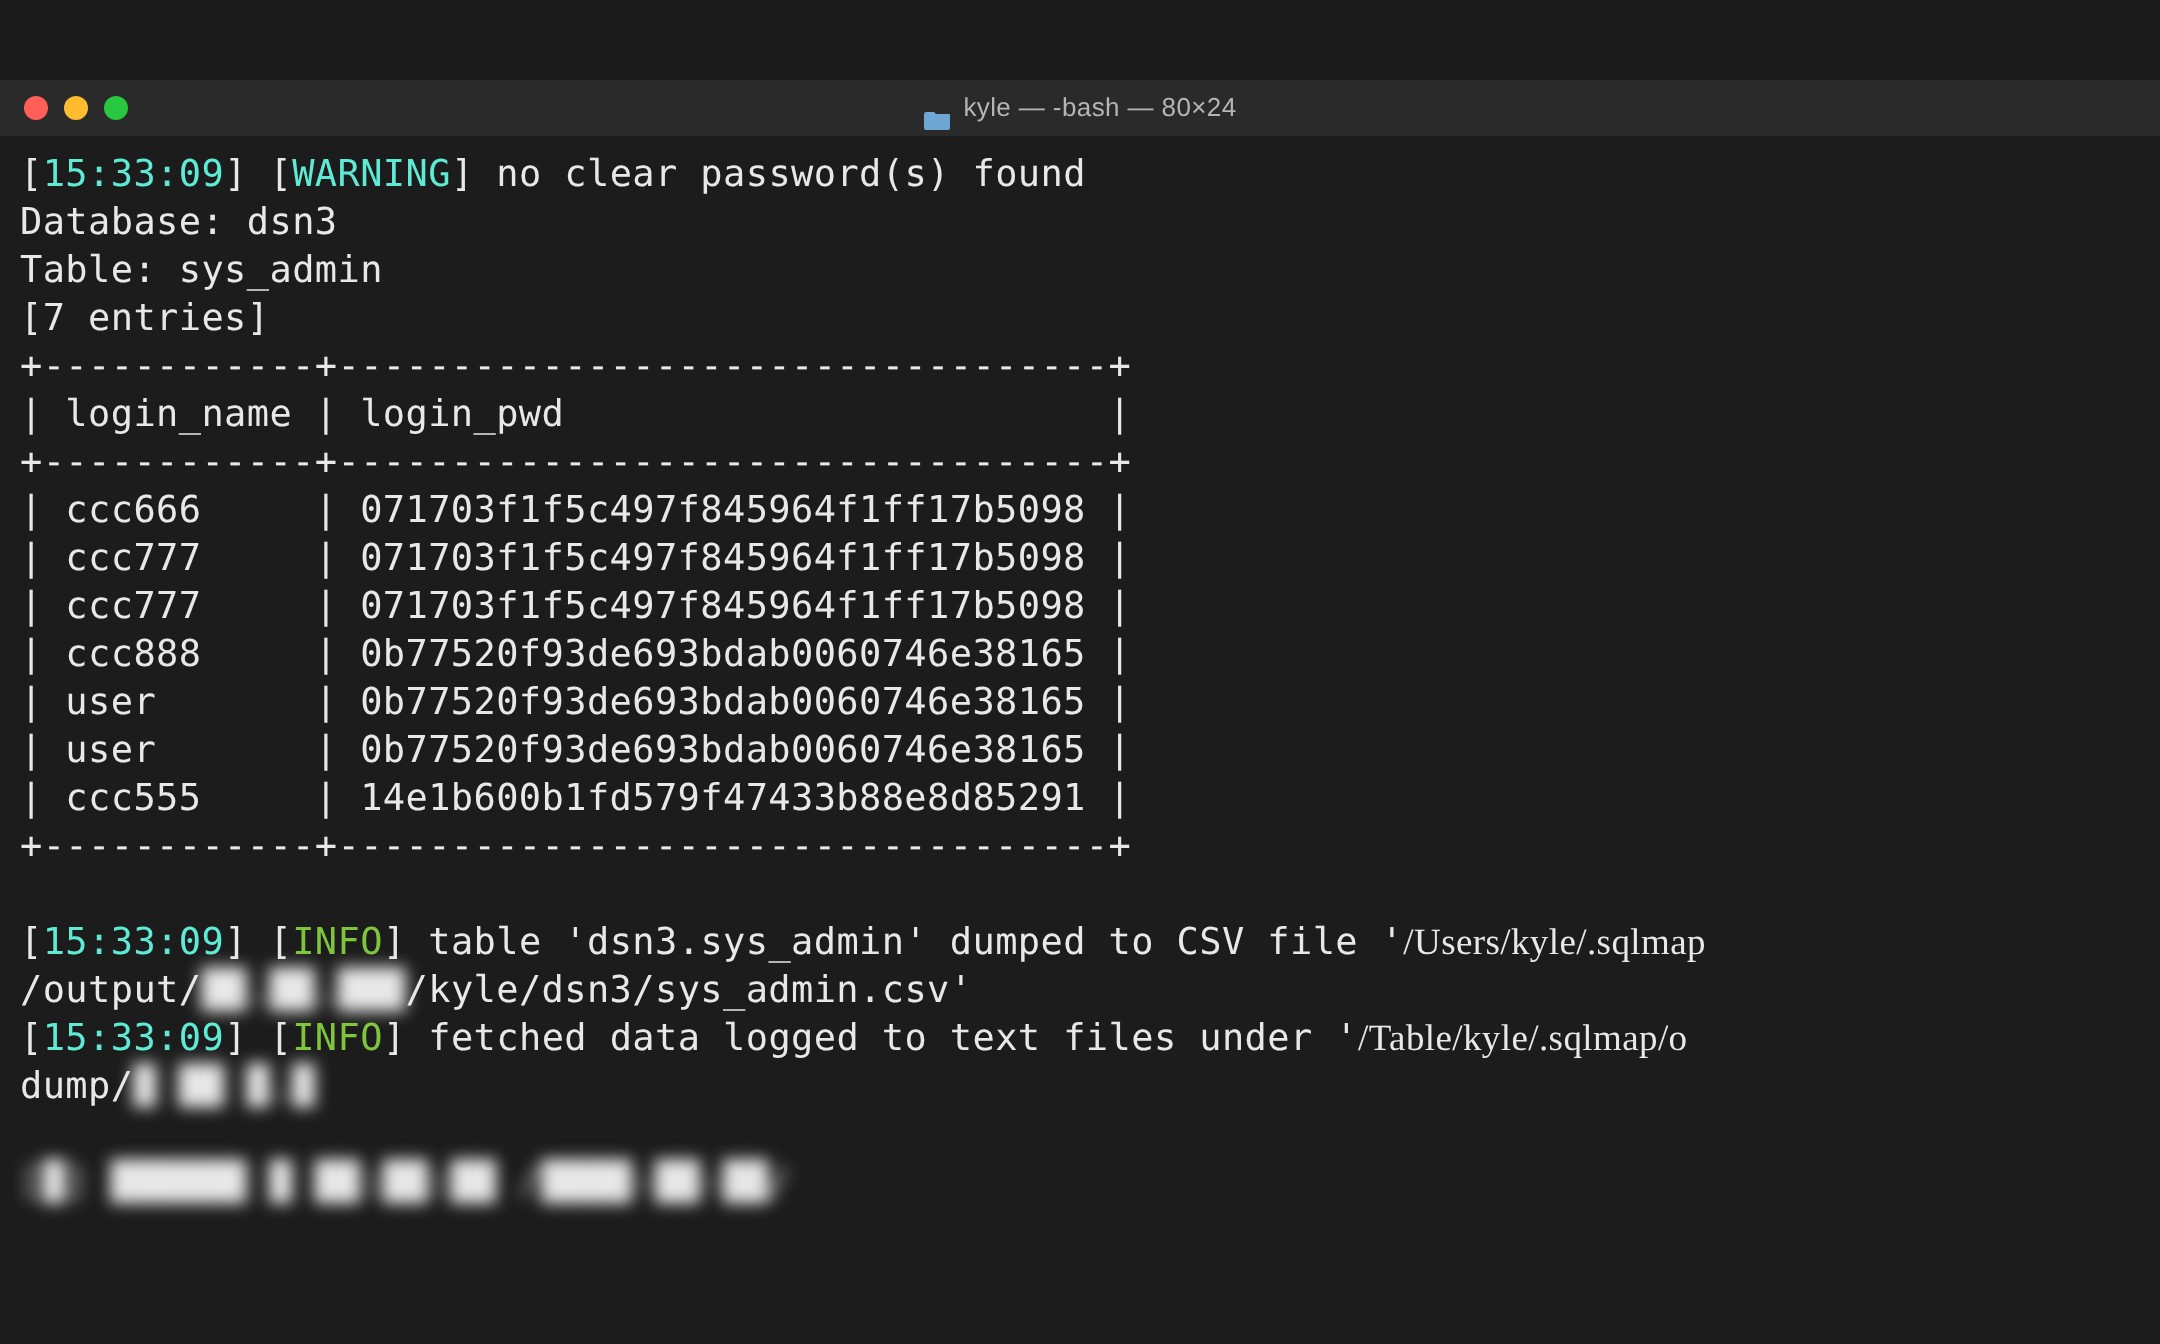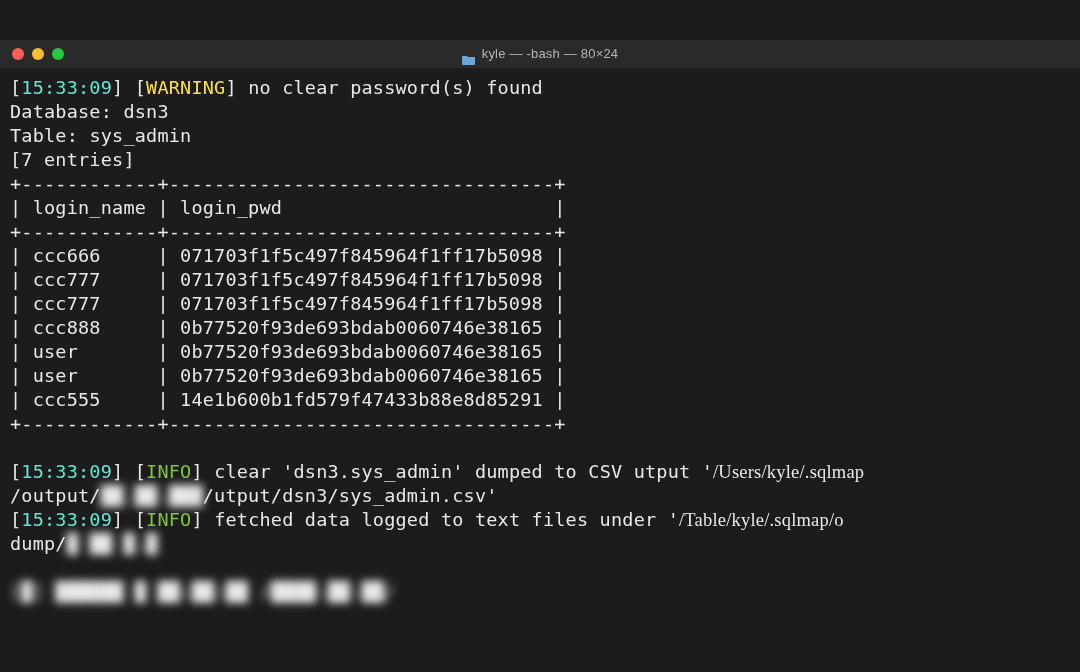--- a/index.html
+++ b/index.html
@@ -59,21 +59,21 @@
     width: 14px;
     height: 11px;
     display: inline-block;
   }
   .term {
     padding: 8px 10px 0 10px;
     white-space: pre;
     color: #e8e8e8;
   }
   .ts      { color: #5eead4; }  
-  .warn    { color: #fde047; }  
+  .warn    { color: #5eead4; }  
   .info    { color: #7ec53a; }  
   .path    { color: #e8e8e8; font-family: Liberation Serif, serif; }
   .bracket { color: #e8e8e8; }
   .hdim    { color: #e8e8e8; }
 
   .blurred {
     filter: blur(4px);
   }
 
   .watermark {
@@ -130,22 +130,22 @@
 <span class="hdim">+------------+----------------------------------+</span>
 <span>| ccc666     | 071703f1f5c497f845964f1ff17b5098 |</span>
 <span>| ccc777     | 071703f1f5c497f845964f1ff17b5098 |</span>
 <span>| ccc777     | 071703f1f5c497f845964f1ff17b5098 |</span>
 <span>| ccc888     | 0b77520f93de693bdab0060746e38165 |</span>
 <span>| user       | 0b77520f93de693bdab0060746e38165 |</span>
 <span>| user       | 0b77520f93de693bdab0060746e38165 |</span>
 <span>| ccc555     | 14e1b600b1fd579f47433b88e8d85291 |</span>
 <span class="hdim">+------------+----------------------------------+</span>
 
-<span class="bracket">[</span><span class="ts">15:33:09</span><span class="bracket">] [</span><span class="info">INFO</span><span class="bracket">] </span><span>clear '</span><span>dsn3.sys_admin</span><span>' dumped to CSV utput '</span><span class="path">/Users/kyle/.sqlmap</span>
-<span>/output/</span><span class="blurred">██.██.███</span><span>/utput/dsn3/sys_admin.csv'</span>
+<span class="bracket">[</span><span class="ts">15:33:09</span><span class="bracket">] [</span><span class="info">INFO</span><span class="bracket">] </span><span>table '</span><span>dsn3.sys_admin</span><span>' dumped to CSV file '</span><span class="path">/Users/kyle/.sqlmap</span>
+<span>/output/</span><span class="blurred">██.██.███</span><span>/kyle/dsn3/sys_admin.csv'</span>
 <span class="bracket">[</span><span class="ts">15:33:09</span><span class="bracket">] [</span><span class="info">INFO</span><span class="bracket">] </span><span>fetched data logged to text files under '</span><span class="path">/Table/kyle/.sqlmap/o</span>
 <span>dump/</span><span class="blurred">█ ██ █.█</span>
 
 <span class="blurred">[█] ██████ █ ██:██:██ /████-██-██/</span></div>
 
   <div class="watermark">
     <span class="wm-icon">
       <svg viewBox="0 0 24 24" width="16" height="16">
         <path fill="#fff" d="M8.5 3C4.9 3 2 5.6 2 8.8c0 1.8 1 3.4 2.5 4.5l-.6 2 2.3-1.2c.7.2 1.5.3 2.3.3h.4c-.1-.4-.2-.9-.2-1.3 0-3 2.9-5.4 6.5-5.4h.3C14.7 4.9 11.9 3 8.5 3zm-2 3.5c.5 0 .9.4.9.9s-.4.9-.9.9-.9-.4-.9-.9.4-.9.9-.9zm4 0c.5 0 .9.4.9.9s-.4.9-.9.9-.9-.4-.9-.9.4-.9.9-.9zM15.5 9c-3 0-5.5 2.1-5.5 4.7s2.5 4.7 5.5 4.7c.6 0 1.2-.1 1.8-.2l1.9 1-.5-1.7c1.4-.9 2.3-2.3 2.3-3.8 0-2.6-2.5-4.7-5.5-4.7zm-1.7 3c.4 0 .7.3.7.7s-.3.7-.7.7-.7-.3-.7-.7.3-.7.7-.7zm3.4 0c.4 0 .7.3.7.7s-.3.7-.7.7-.7-.3-.7-.7.3-.7.7-.7z"></path>
       </svg>

